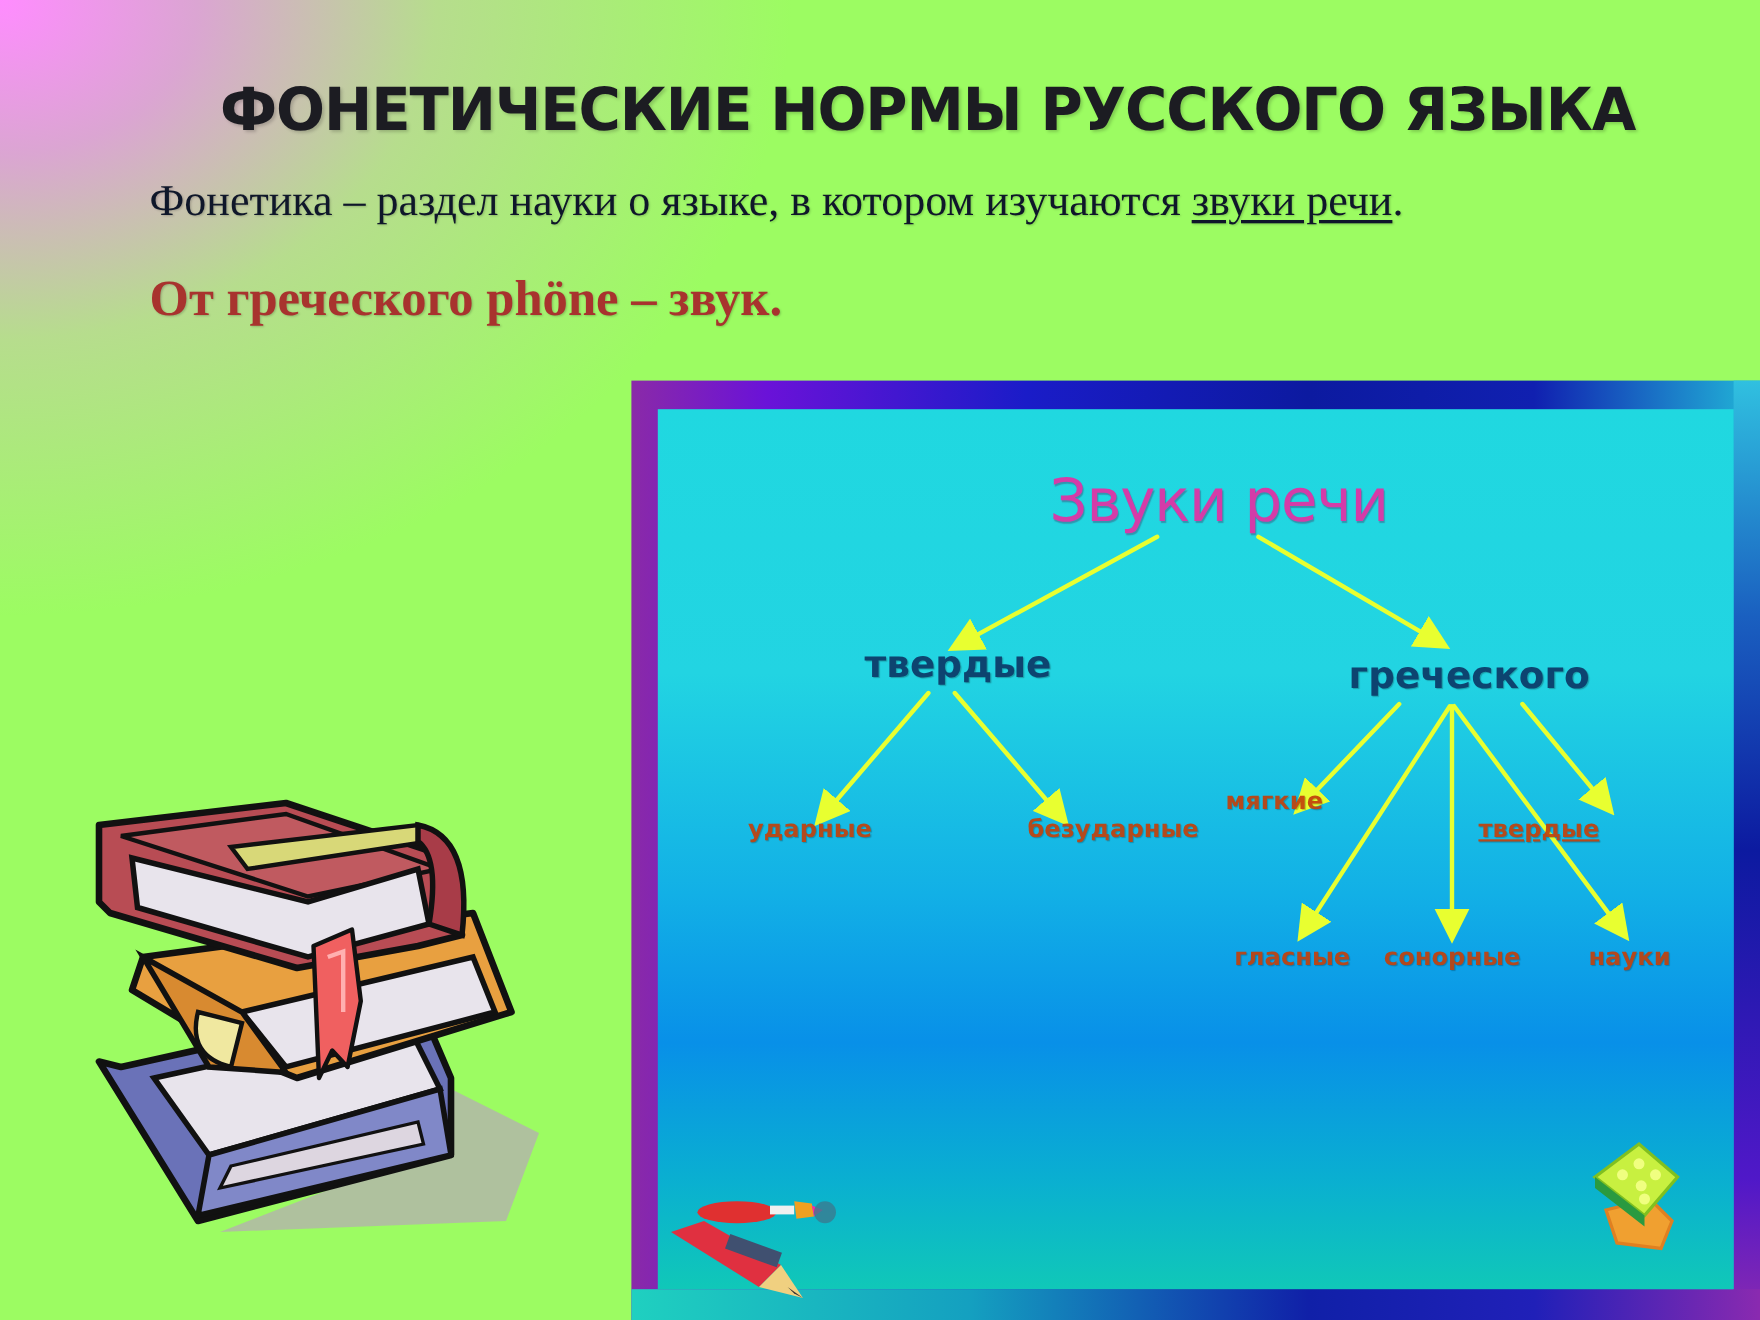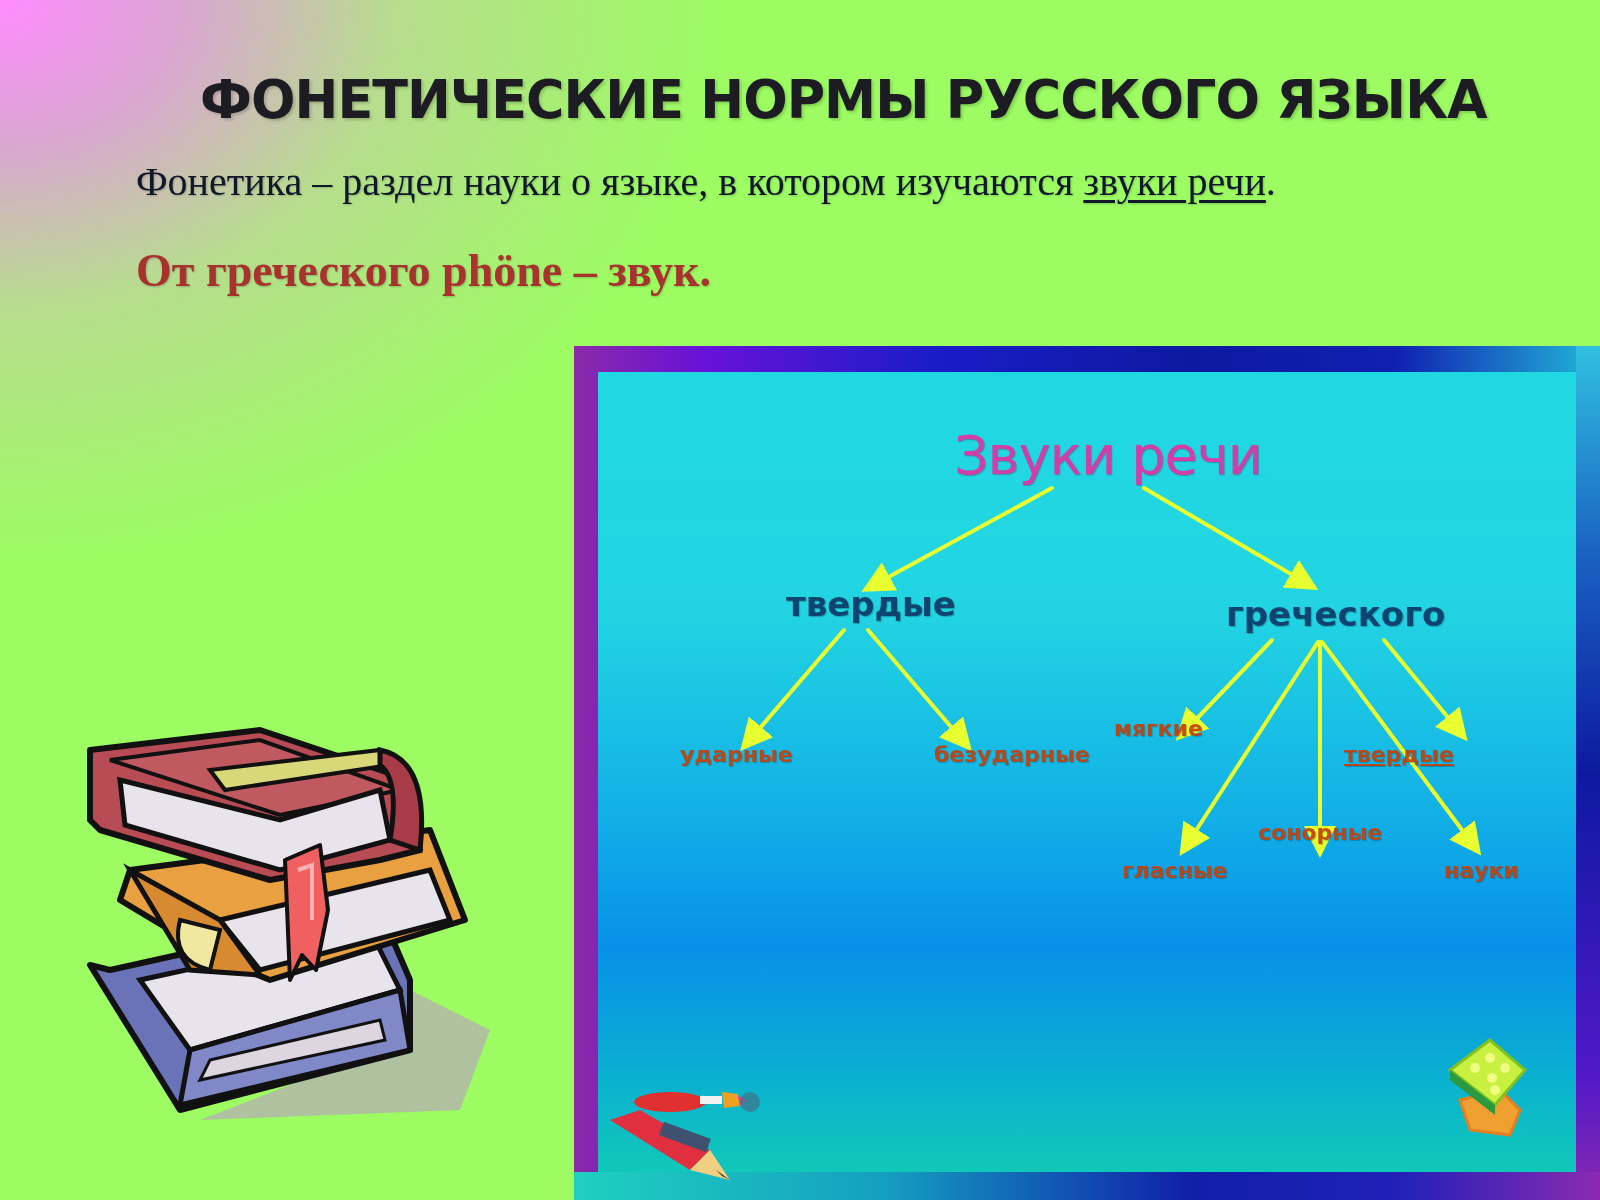--- a/index.html
+++ b/index.html
@@ -116,21 +116,21 @@
 
 <div class="node root" style="left:954px; top:424px;">Звуки речи</div>
 <div class="node l1" style="left:786px; top:584px;">твердые</div>
 <div class="node l1" style="left:1226px; top:594px;">греческого</div>
 
 <div class="node l2" style="left:680px; top:742px;">ударные</div>
 <div class="node l2" style="left:934px; top:742px;">безударные</div>
 <div class="node l2" style="left:1114px; top:716px;">мягкие</div>
 <div class="node l2" style="left:1344px; top:742px;text-decoration:underline;">твердые</div>
 <div class="node l2" style="left:1122px; top:858px;">гласные</div>
-<div class="node l2" style="left:1258px; top:820px;text-align:right;">сонорные</div>
+<div class="node l2" style="left:1258px; top:858px;text-align:right;">сонорные</div>
 <div class="node l2" style="left:1444px; top:858px;">науки</div>
 
 <svg class="pencils" viewBox="0 0 160 100">
   <ellipse cx="70" cy="22" rx="36" ry="10" fill="#e03030"></ellipse>
   <rect x="100" y="16" width="22" height="8" fill="#f0f0f0"></rect>
   <path d="M122 12 L138 14 L140 26 L124 28 Z" fill="#f0a020"></path>
   <path d="M138 16 L148 20 L140 26 Z" fill="#ff2aa0"></path>
   <circle cx="150" cy="22" r="10" fill="#3a7a90" opacity="0.8"></circle>
   <path d="M10 40 L40 30 L110 70 L90 90 Z" fill="#e03040"></path>
   <path d="M90 90 L110 70 L130 100 Z" fill="#f0d080"></path>

